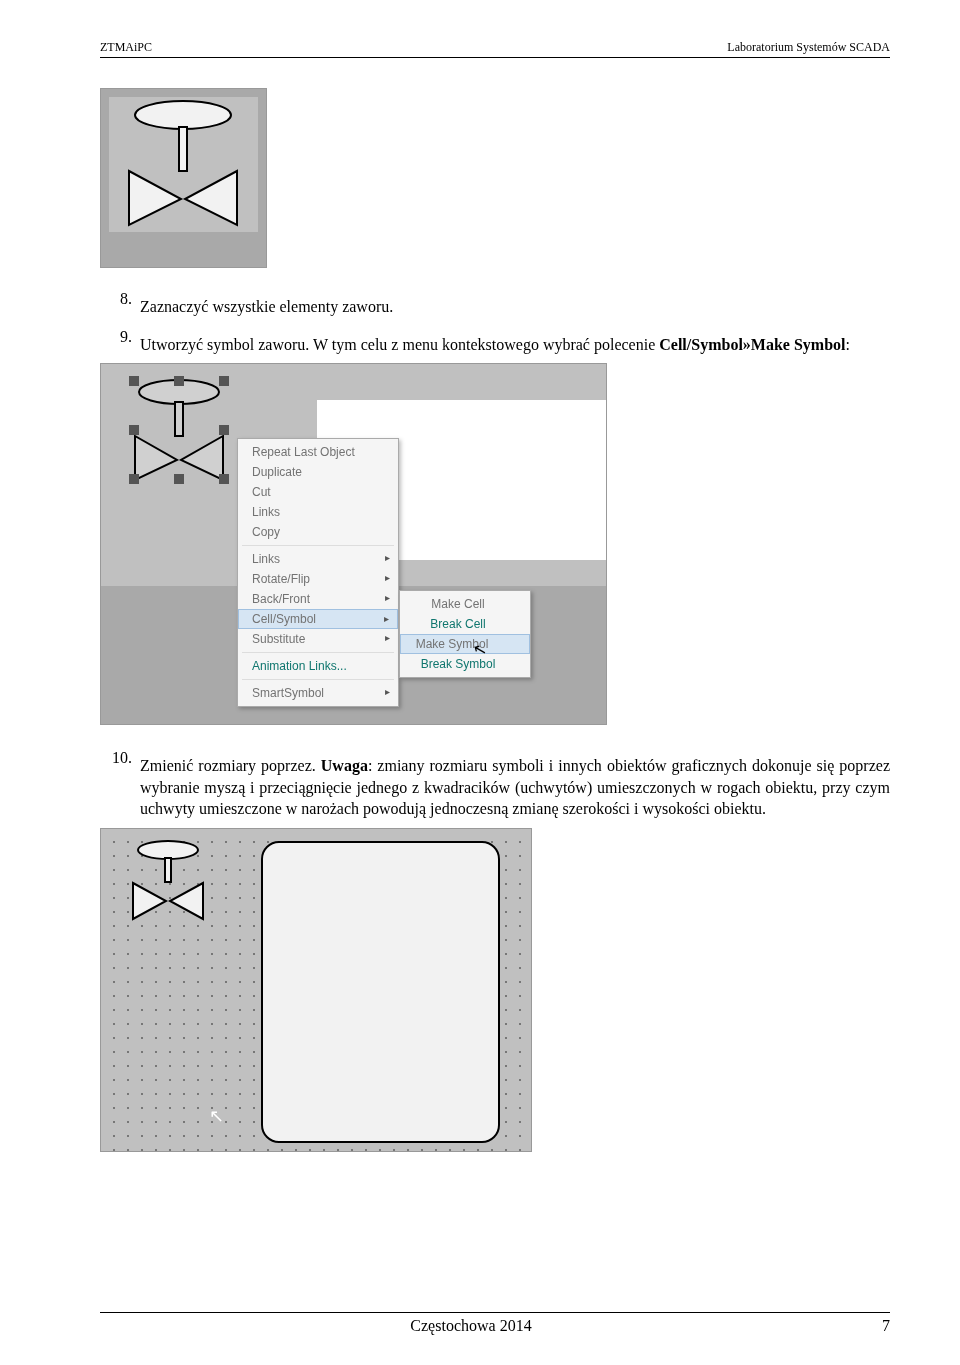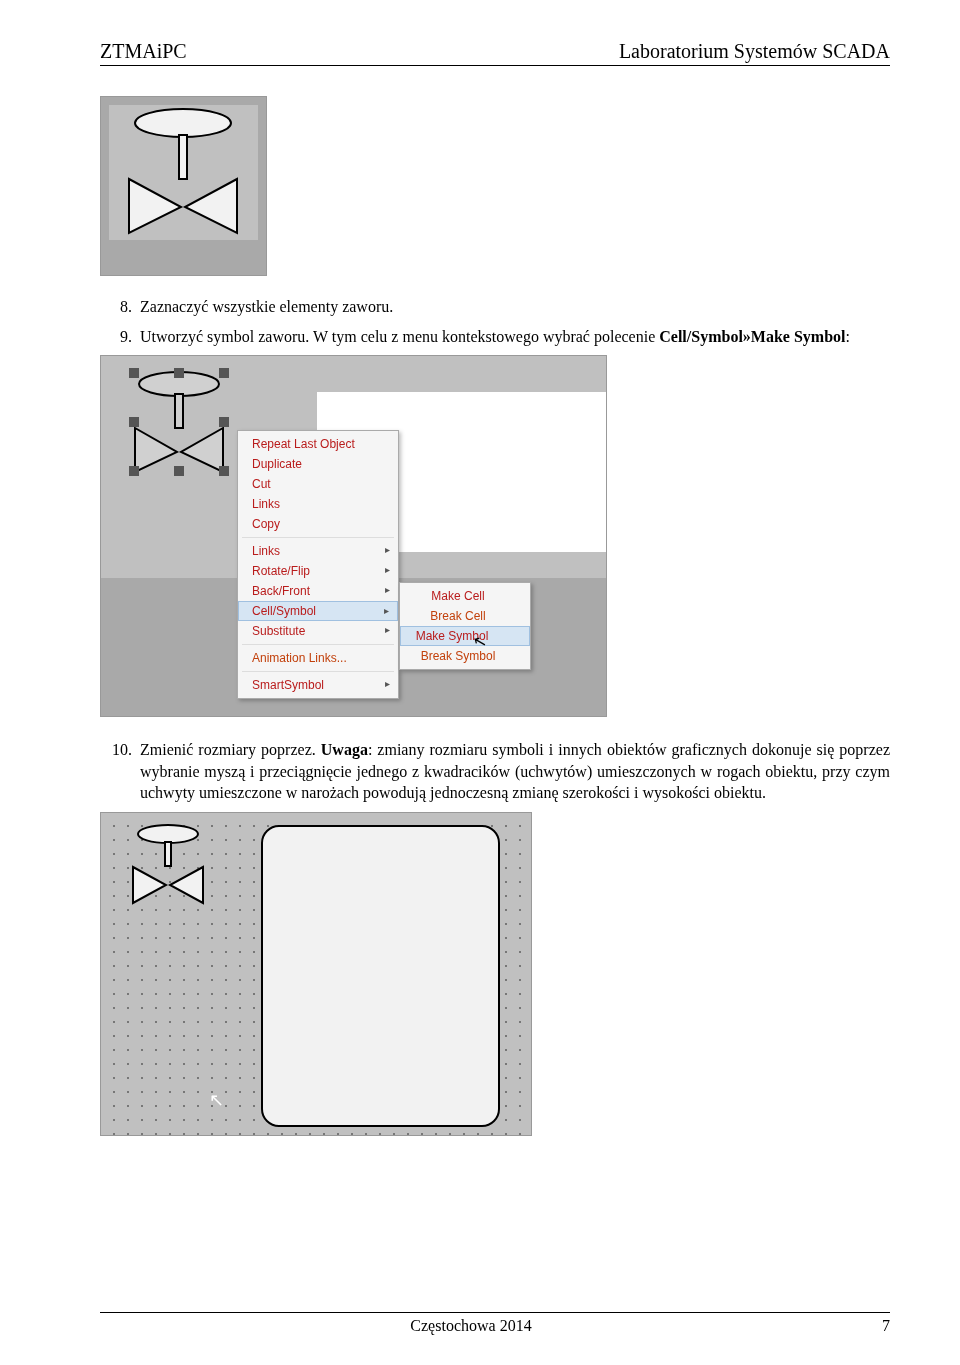--- a/index.html
+++ b/index.html
@@ -14,21 +14,21 @@
   .page {
     padding: 40px 70px 30px 100px;
     box-sizing: border-box;
     min-height: 1365px;
     display: flex;
     flex-direction: column;
   }
   .header {
     display: flex;
     justify-content: space-between;
-    font-size: 20px;
+    font-size: 12px;
     border-bottom: 1px solid #000;
     padding-bottom: 2px;
     margin-bottom: 30px;
   }
   .content {
     flex: 1;
   }
   .figure {
     display: block;
     margin: 0 0 20px 0;
@@ -44,20 +44,21 @@
     line-height: 1.35;
     text-align: justify;
   }
   ol.numlist > li > .num {
     min-width: 32px;
     text-align: right;
     padding-right: 8px;
   }
   ol.numlist > li > .body {
     flex: 1;
+    margin-top: 8px;
   }
   .bold { font-weight: bold; }
   .footer {
     border-top: 1px solid #000;
     padding-top: 4px;
     display: flex;
     justify-content: space-between;
     font-size: 16px;
     margin-top: 20px;
     gap: 28px;
@@ -114,23 +115,23 @@
     font-size: 12px;
     background: #f5f5f5;
     border: 1px solid #aaa;
     box-shadow: 2px 2px 4px rgba(0,0,0,0.25);
     padding: 3px 0;
   }
   .menu .item {
     padding: 3px 28px 3px 14px;
     white-space: nowrap;
     position: relative;
-    color: #b91c1c;
-  }
-  .menu .item.disabled { color: #c2410c; }
+    color: #737373;
+  }
+  .menu .item.disabled { color: #0f766e; }
   .menu .sep {
     height: 1px;
     background: #ddd;
     margin: 3px 4px;
   }
   .menu .item.sub::after {
     content: "▸";
     position: absolute;
     right: 8px;
     top: 3px;

